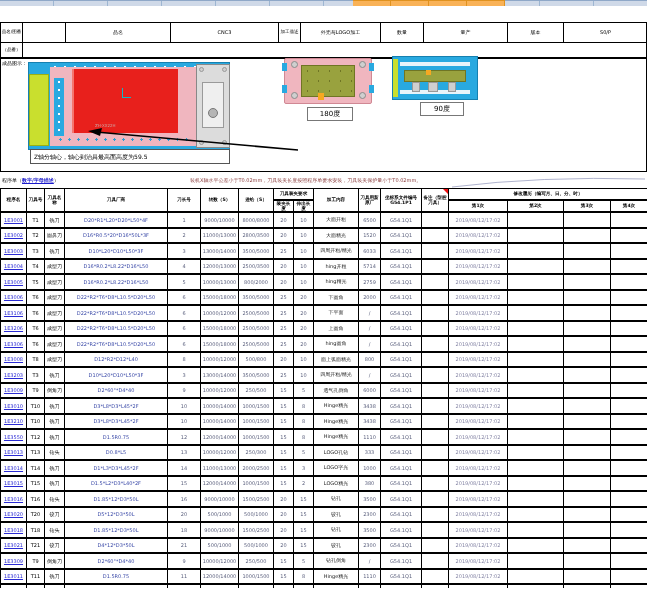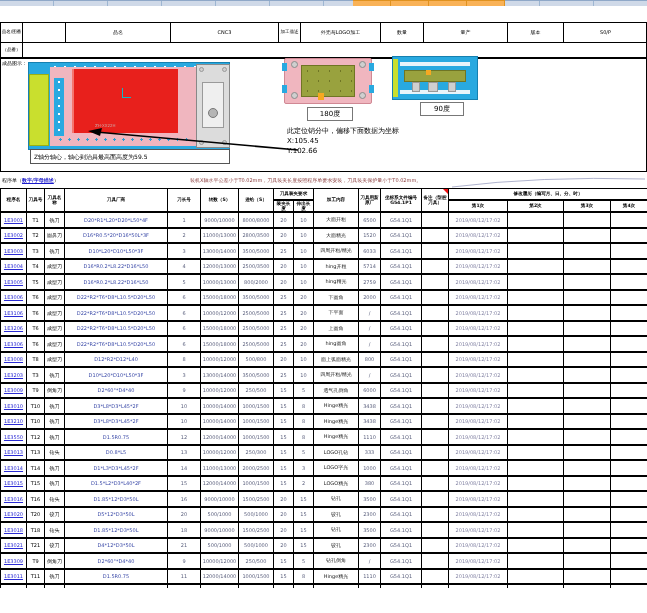--- a/index.html
+++ b/index.html
@@ -126,25 +126,20 @@
   <div class="abs" style="left:400px;top:90px;width:70px;height:4px;background:#e8f4fa;"></div>
   <div class="abs" style="left:404px;top:70px;width:62px;height:12px;background:#99a23e;border:1px solid #6f7524;"></div>
   <div class="abs" style="left:426px;top:70px;width:5px;height:5px;background:#f7a821;"></div>
   <div class="abs" style="left:412px;top:82px;width:8px;height:10px;background:#cfcfcf;border:1px solid #999;"></div>
   <div class="abs" style="left:428px;top:82px;width:10px;height:10px;background:#cfcfcf;border:1px solid #999;"></div>
   <div class="abs" style="left:448px;top:82px;width:8px;height:10px;background:#cfcfcf;border:1px solid #999;"></div>
   <div class="vlabel" style="left:420px;top:102px;width:44px;">
       <span>90度</span>
     </div>
 
-  <div class="datum">
-    <div>此定位销分中，偏移下面数据为坐标</div>
-    <div>X:105.45</div>
-    <div>Y:102.66</div>
-  </div>
 
   <svg class="overlay" width="647" height="613">
     <line x1="298" y1="150" x2="96" y2="132" stroke="#000" stroke-width="1.6"></line>
     <polygon points="88,131 102,128 100,136" fill="#000"></polygon>
     <path d="M452,187 Q540,176 645,179" stroke="#9aa0c0" stroke-width="0.8" fill="none"></path>
   </svg>
 
   <div class="noteband">
     <span class="prog"><span>程序单（</span><b>数字/字母描述</b><span>）</span></span>
     <span class="mnote">装机X轴水平公差小于T0.02mm，刀具装夹长度按照程序单要求安装，刀具装夹保护量小于T0.02mm。</span>

